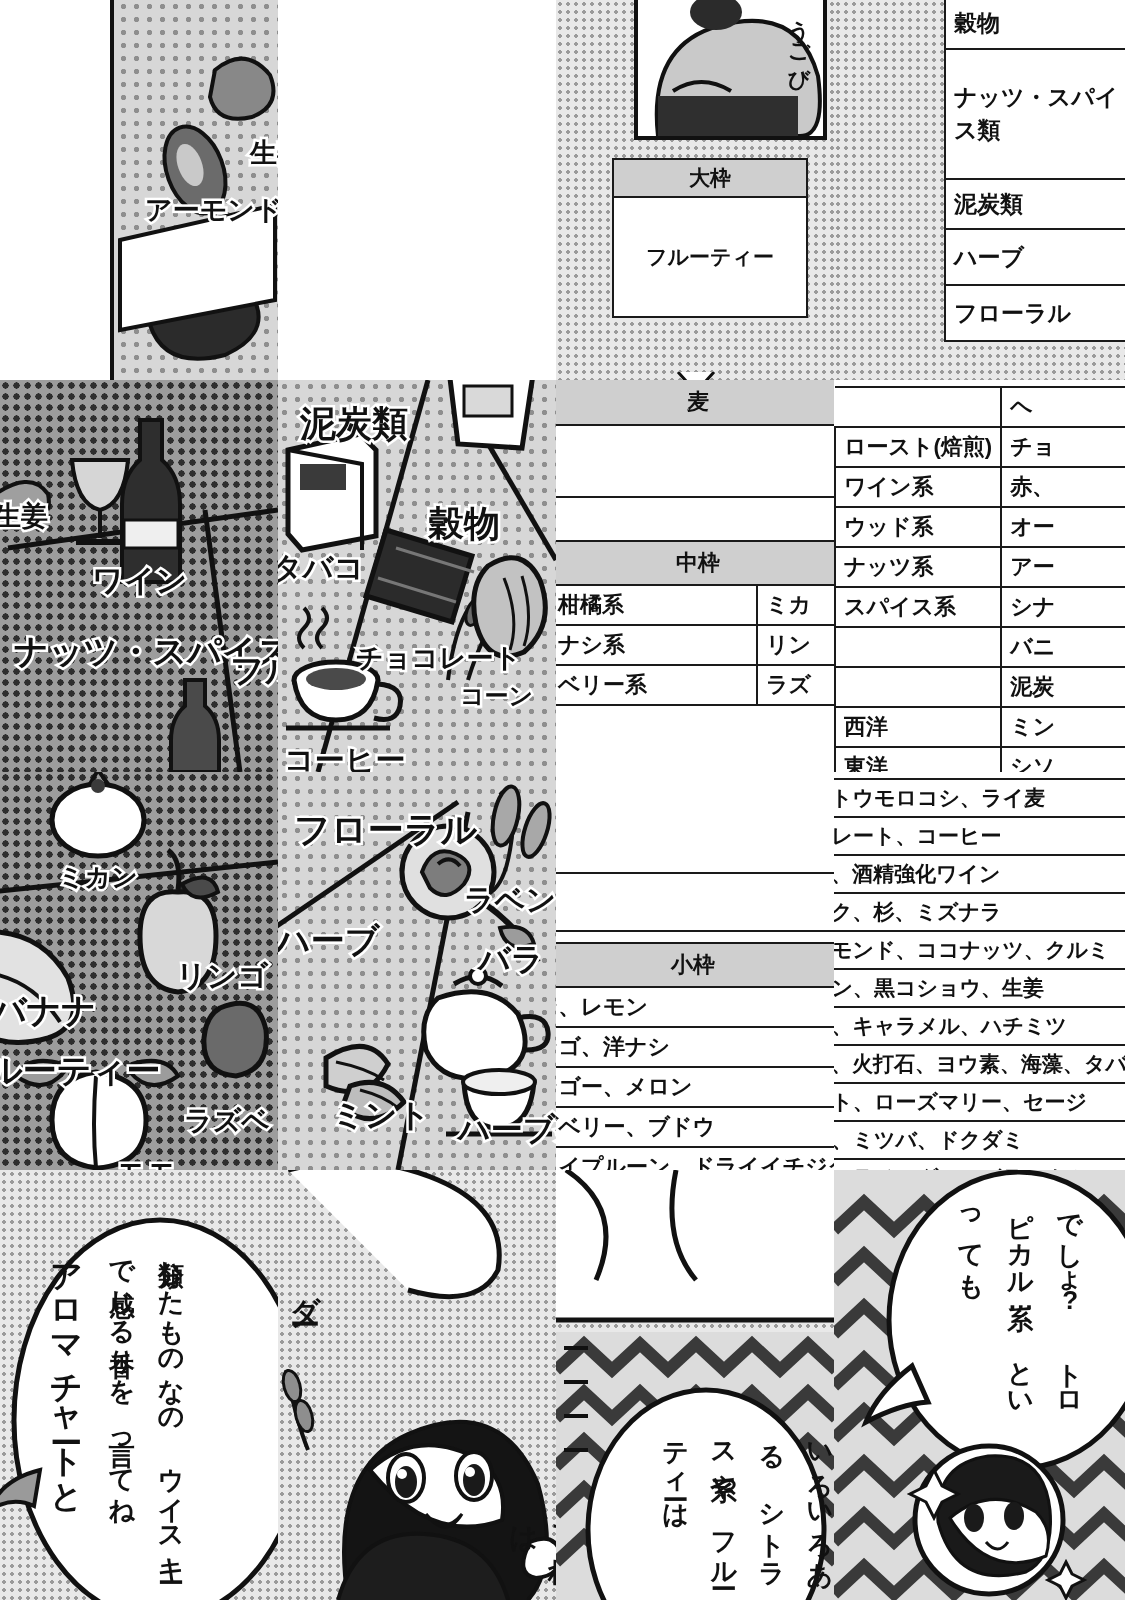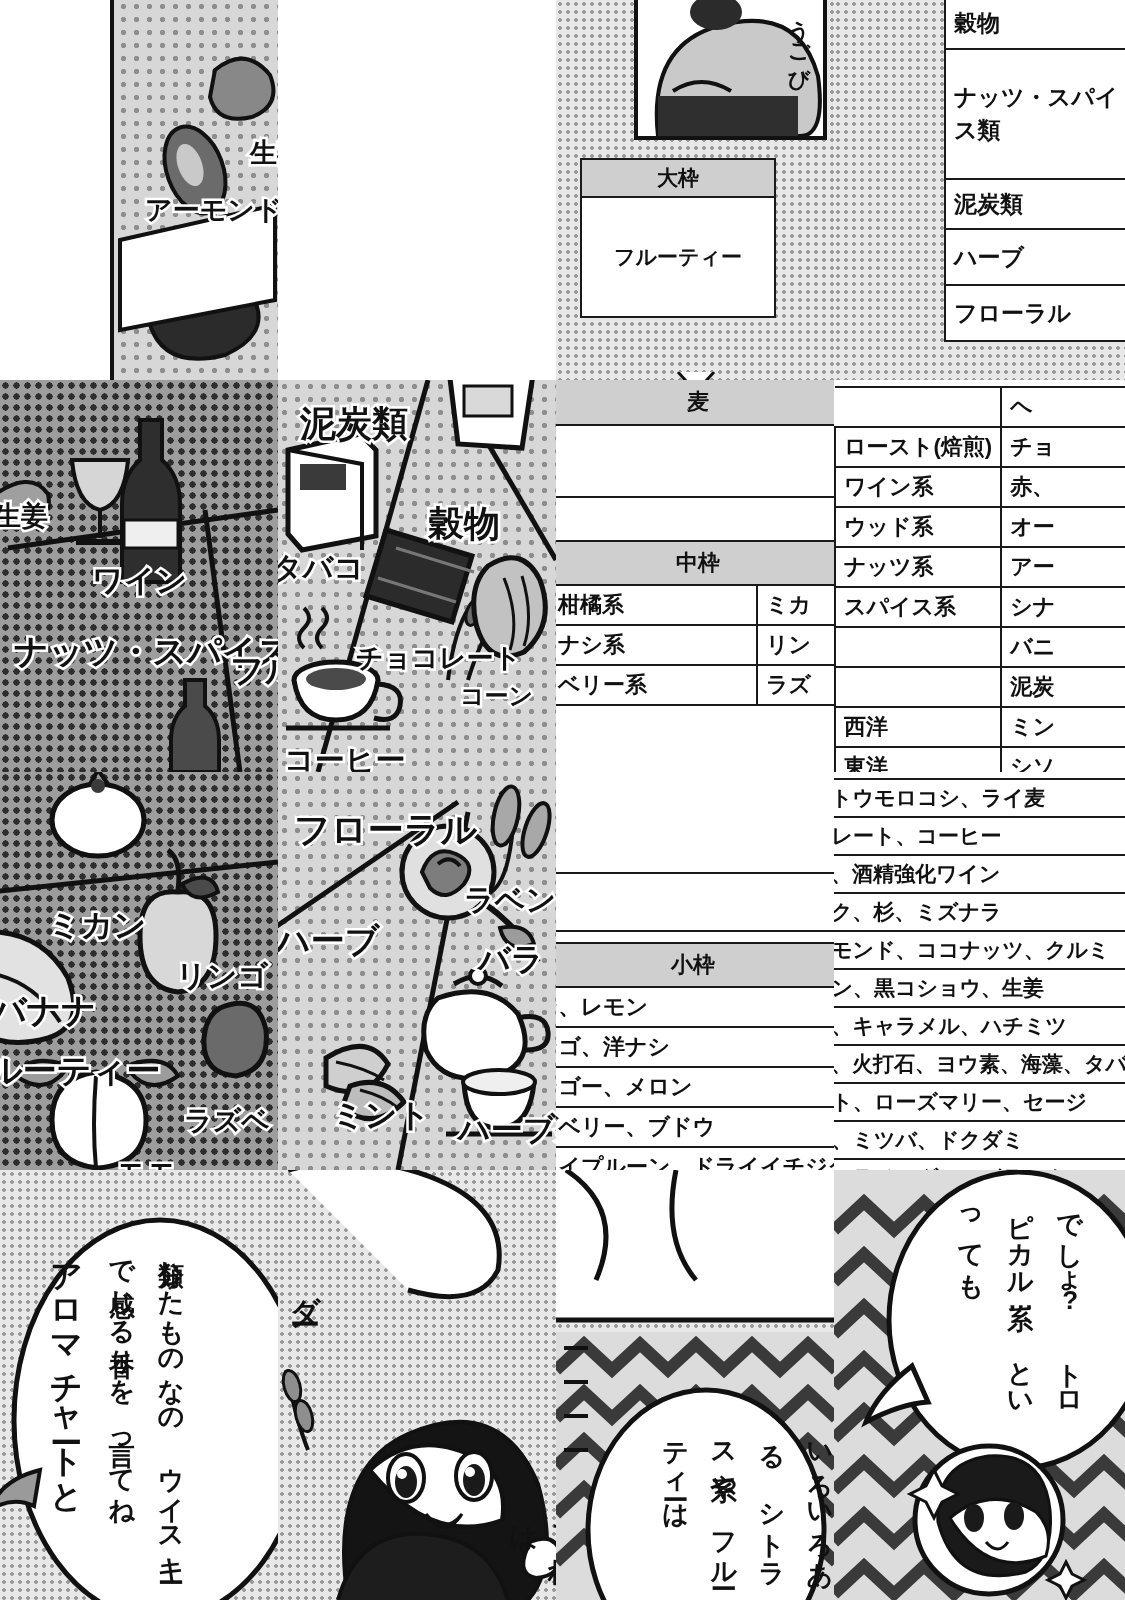--- a/index.html
+++ b/index.html
@@ -72,21 +72,21 @@
     <div style="position:absolute;left:78px;top:-8px;width:185px;height:140px;background:#fff;border:4px solid #111;overflow:hidden;">
       <svg width="185" height="140" style="position:absolute;left:0;top:0;">
         <path d="M20 140 q-10 -90 60 -110 q80 -22 100 50 q8 60 -18 60z" fill="#c9c9c9" stroke="#111" stroke-width="4"></path>
         <ellipse cx="78" cy="16" rx="26" ry="18" fill="#2b2b2b"></ellipse>
         <path d="M35 95 q28 -18 58 0" stroke="#111" stroke-width="4" fill="none"></path>
         <rect x="20" y="100" width="140" height="40" fill="#2f2f2f"></rect>
       </svg>
     </div>
     <div class="vert bold" style="position:absolute;left:228px;top:4px;font-size:22px;">うごび</div>
 
-    <div style="position:absolute;left:24px;top:158px;width:196px;">
+    <div style="position:absolute;left:56px;top:158px;width:196px;">
       <table class="chart" style="width:100%;font-size:21px;">
         <tbody>
             <tr>
               <th>大枠</th>
             </tr>
         <tr>
               <td style="height:110px;text-align:center;">フルーティー</td>
             </tr>
       </tbody>
         </table>
@@ -279,21 +279,21 @@
       <path d="M-20 160 q60 -4 88 46 q18 48 -20 60 q-58 16 -88 -26z" fill="#e2e2e2" stroke="#111" stroke-width="5"></path>
       <path d="M-20 200 q50 4 80 50" stroke="#111" stroke-width="4" fill="none"></path>
 
       <path d="M220 236 q38 -16 46 22 q4 40 -30 46 q-34 -2 -32 -38 q2 -22 16 -30z" fill="#6a6a6a" stroke="#111" stroke-width="5"></path>
 
       <path d="M96 300 q-44 6 -44 48 q0 44 46 48 q48 -4 48 -48 q0 -42 -50 -48z" fill="#fff" stroke="#111" stroke-width="5"></path>
       <path d="M96 304 q-4 50 0 92" stroke="#111" stroke-width="4" fill="none"></path>
       <path d="M62 292 q-34 -10 -46 12 q28 20 48 -4z" fill="#9c9c9c" stroke="#111" stroke-width="4"></path>
       <path d="M132 292 q34 -10 46 12 q-28 20 -48 -4z" fill="#9c9c9c" stroke="#111" stroke-width="4"></path>
     </svg>
-    <div class="lbl stroke" style="left:48px;top:88px;font-size:32px;margin-top:44px;">ミカン</div>
+    <div class="lbl stroke" style="left:58px;top:88px;font-size:26px;">ミカン</div>
     <div class="lbl stroke" style="left:176px;top:184px;font-size:30px;">リンゴ</div>
     <div class="lbl stroke" style="left:-8px;top:216px;font-size:34px;">バナナ</div>
     <div class="lbl stroke" style="left:-12px;top:276px;font-size:34px;">ルーティー</div>
     <div class="lbl stroke" style="left:184px;top:330px;font-size:28px;">ラズベ</div>
     <div class="lbl stroke" style="left:116px;top:382px;font-size:30px;">モモ</div>
   </div>
 
   <div class="cell dots" style="left:278px;top:772px;width:278px;height:398px;">
     <svg width="278" height="398" style="position:absolute;left:0;top:0;">
       <path d="M-10 160 L180 30" stroke="#111" stroke-width="5" fill="none"></path>

